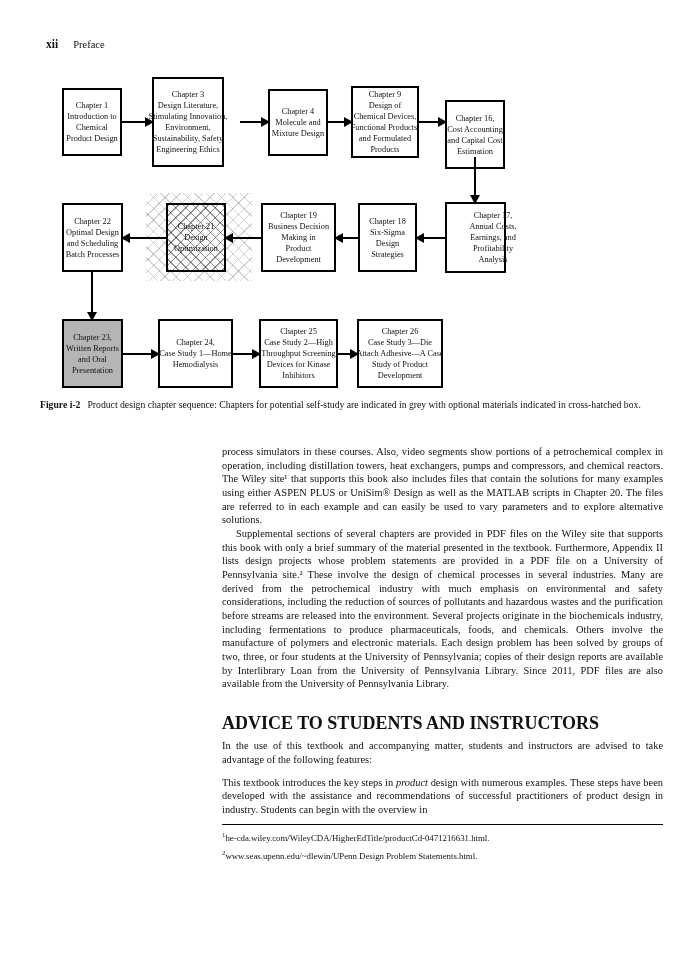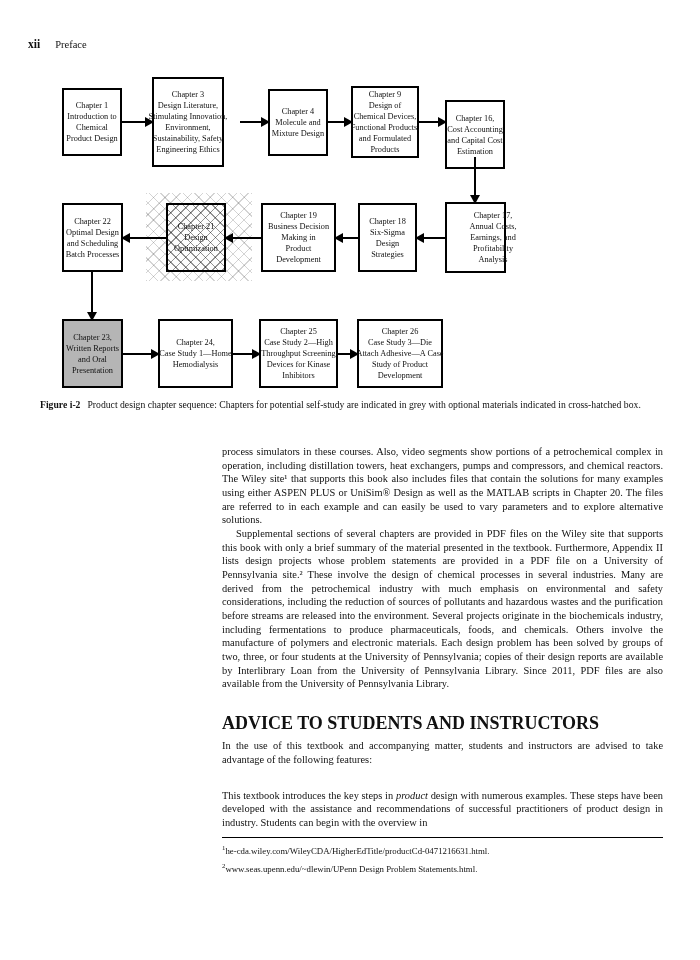--- a/index.html
+++ b/index.html
@@ -1,21 +1,21 @@
 <!DOCTYPE html>
 <html><head>
 <meta charset="utf-8">
 <style>
   html,body { margin:0; padding:0; background:#ffffff; }
   .page {
     position:relative; width:700px; height:960px; background:#ffffff;
     font-family:"Liberation Serif", serif; color:#111; overflow:hidden;
   }
   
-  .runhead { position:absolute; top:38px; left:28px; font-size:11px; }
+  .runhead { position:absolute; top:38px; left:46px; font-size:11px; }
   .folio { font-weight:bold; font-size:11.5px; }
   .head-title { font-size:10.5px; margin-left:15px; }
 
   
   .diagram { position:absolute; left:0; top:0; width:700px; height:440px; }
   .box {
     position:absolute; border:2px solid #000; background:#fff;
     display:flex; align-items:center; justify-content:center;
     box-sizing:border-box; padding:1px;
   }
@@ -60,21 +60,21 @@
   
   .body-col {
     position:absolute; left:222px; top:445px; width:441px;
     font-size:10.4px; line-height:13.65px; text-align:justify;
   }
   .body-col p { margin:0; }
   p.indent { text-indent:14px; }
   h2.section { font-size:18px; font-weight:bold; margin:26px 0 0 0; }
   p.after-h2 { margin-top:9px; }
   h3.feature { font-size:11.3px; font-weight:bold; margin:21px 0 0 0; }
-  p.after-h3 { margin-top:22px; }
+  p.after-h3 { margin-top:9px; }
   .fn-rule { border-top:1.8px solid #000; margin-top:7px; height:0; }
   .footnotes { padding-top:4px; font-size:8.8px; line-height:18.5px; text-align:left; }
   .footnotes sup { font-size:6.8px; line-height:0; }
   i { font-style:italic; }
 </style>
 </head>
 <body>
 
 <div class="page">
 

